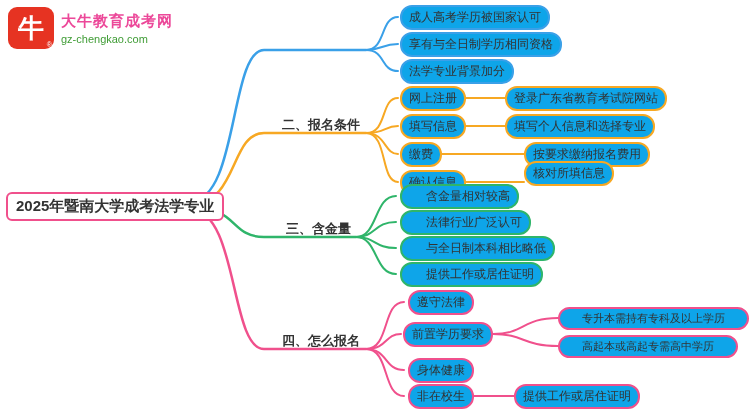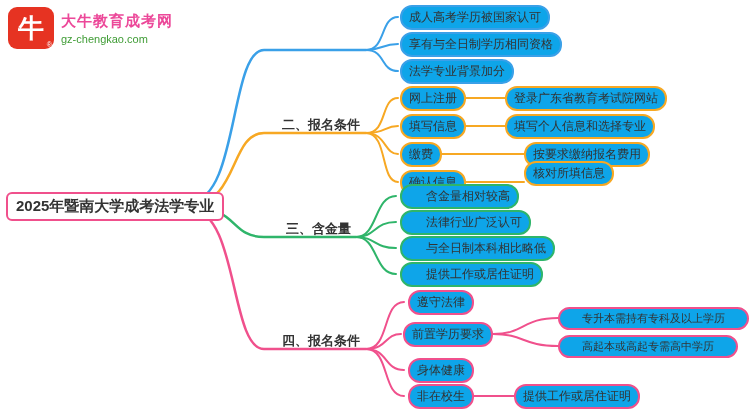--- a/index.html
+++ b/index.html
@@ -97,21 +97,21 @@
     <div class="logo-text">
       <div class="brand">大牛教育成考网</div>
       <div class="domain">gz-chengkao.com</div>
     </div>
   </div>
 
   <div class="root-node">2025年暨南大学成考法学专业</div>
 
   <div class="branch-label" style="left:282px;top:116px">二、报名条件</div>
   <div class="branch-label" style="left:286px;top:220px">三、含金量</div>
-  <div class="branch-label" style="left:282px;top:332px">四、报名条件</div>
+  <div class="branch-label" style="left:282px;top:332px">四、怎么报名</div>
 
   <div class="node blue" style="left:400px;top:5px">成人高考学历被国家认可</div>
   <div class="node blue" style="left:400px;top:32px">享有与全日制学历相同资格</div>
   <div class="node orange" style="left:400px;top:86px">网上注册</div>
 
   <div class="node blue" style="left:400px;top:59px">法学专业背景加分</div>
   <div class="node orange" style="left:505px;top:86px">登录广东省教育考试院网站</div>
   <div class="node orange" style="left:400px;top:114px">填写信息</div>
   <div class="node orange" style="left:505px;top:114px">填写个人信息和选择专业</div>
   <div class="node orange" style="left:400px;top:142px">缴费</div>

